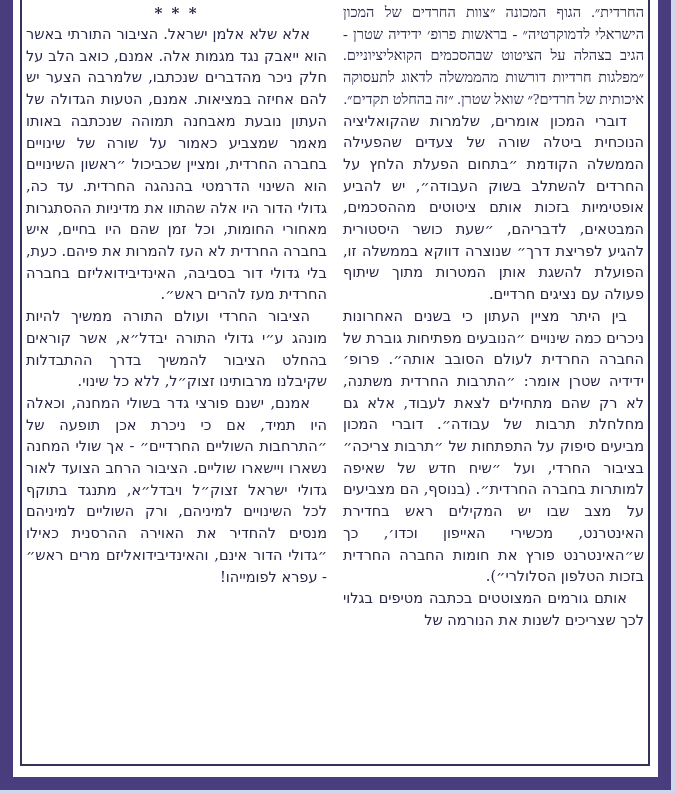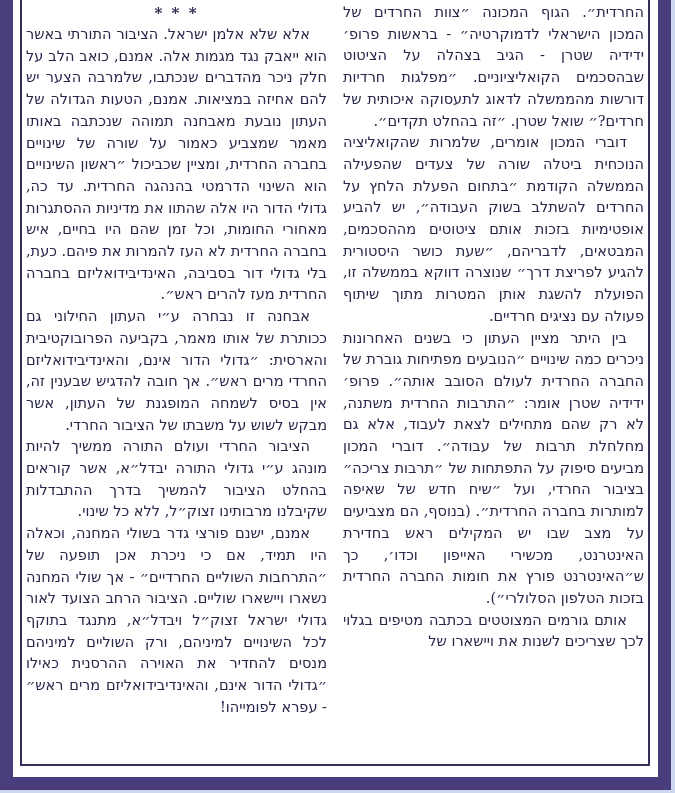--- a/index.html
+++ b/index.html
@@ -35,21 +35,21 @@
     text-align: justify;
     overflow: hidden;
   }
   p.para {
     margin: 0;
     font-size: 14.5px;
     line-height: 21.7px;
     color: #27274a;
     text-indent: 17px;
   }
-  p.para.continued { text-indent: 0; }
+  p.para.continued { text-indent: 0; font-family: Liberation Serif, serif; }
   .stars {
     text-align: center;
     color: #27274a;
     font-weight: bold;
     font-size: 15px;
     line-height: 22px;
     letter-spacing: 2px;
   }
 </style>
 </head>
@@ -57,27 +57,26 @@
 
 <div class="page-frame">
   <div class="paper">
     <div class="textbox">
       <div class="cols">
 
         <div class="col">
           <p class="para continued">החרדית״. הגוף המכונה ״צוות החרדים של המכון הישראלי לדמוקרטיה״ - בראשות פרופ׳ ידידיה שטרן - הגיב בצהלה על הציטוט שבהסכמים הקואליציוניים. ״מפלגות חרדיות דורשות מהממשלה לדאוג לתעסוקה איכותית של חרדים?״ שואל שטרן. ״זה בהחלט תקדים״.</p>
           <p class="para">דוברי המכון אומרים, שלמרות שהקואליציה הנוכחית ביטלה שורה של צעדים שהפעילה הממשלה הקודמת ״בתחום הפעלת הלחץ על החרדים להשתלב בשוק העבודה״, יש להביע אופטימיות בזכות אותם ציטוטים מההסכמים, המבטאים, לדבריהם, ״שעת כושר היסטורית להגיע לפריצת דרך״ שנוצרה דווקא בממשלה זו, הפועלת להשגת אותן המטרות מתוך שיתוף פעולה עם נציגים חרדיים.</p>
           <p class="para">בין היתר מציין העתון כי בשנים האחרונות ניכרים כמה שינויים ״הנובעים מפתיחות גוברת של החברה החרדית לעולם הסובב אותה״. פרופ׳ ידידיה שטרן אומר: ״התרבות החרדית משתנה, לא רק שהם מתחילים לצאת לעבוד, אלא גם מחלחלת תרבות של עבודה״. דוברי המכון מביעים סיפוק על התפתחות של ״תרבות צריכה״ בציבור החרדי, ועל ״שיח חדש של שאיפה למותרות בחברה החרדית״. (בנוסף, הם מצביעים על מצב שבו יש המקילים ראש בחדירת האינטרנט, מכשירי האייפון וכדו׳, כך ש״האינטרנט פורץ את חומות החברה החרדית בזכות הטלפון הסלולרי״).</p>
-          <p class="para">אותם גורמים המצוטטים בכתבה מטיפים בגלוי לכך שצריכים לשנות את ויישארו של</p>
+          <p class="para">אותם גורמים המצוטטים בכתבה מטיפים בגלוי לכך שצריכים לשנות את הנורמה של</p>
         </div>
 
         <div class="col">
           <div class="stars">* * *</div>
           <p class="para">אלא שלא אלמן ישראל. הציבור התורתי באשר הוא ייאבק נגד מגמות אלה. אמנם, כואב הלב על חלק ניכר מהדברים שנכתבו, שלמרבה הצער יש להם אחיזה במציאות. אמנם, הטעות הגדולה של העתון נובעת מאבחנה תמוהה שנכתבה באותו מאמר שמצביע כאמור על שורה של שינויים בחברה החרדית, ומציין שכביכול ״ראשון השינויים הוא השינוי הדרמטי בהנהגה החרדית. עד כה, גדולי הדור היו אלה שהתוו את מדיניות ההסתגרות מאחורי החומות, וכל זמן שהם היו בחיים, איש בחברה החרדית לא העז להמרות את פיהם. כעת, בלי גדולי דור בסביבה, האינדיבידואליזם בחברה החרדית מעז להרים ראש״.</p>
-          <p class="para">אבחנה זו נבחרה ע״י העתון החילוני גם ככותרת של אותו מאמר, בקביעה הפרובוקטיבית והארסית: ״גדולי הדור אינם, והאינדיבידואליזם החרדי מרים ראש״. אך חובה להדגיש שבענין זה, אין בסיס לשמחה המופגנת של העתון, אשר מבקש לשוש על משבתו של הציבור החרדי.</p>
           <p class="para">הציבור החרדי ועולם התורה ממשיך להיות מונהג ע״י גדולי התורה יבדל״א, אשר קוראים בהחלט הציבור להמשיך בדרך ההתבדלות שקיבלנו מרבותינו זצוק״ל, ללא כל שינוי.</p>
           <p class="para">אמנם, ישנם פורצי גדר בשולי המחנה, וכאלה היו תמיד, אם כי ניכרת אכן תופעה של ״התרחבות השוליים החרדיים״ - אך שולי המחנה נשארו ויישארו שוליים. הציבור הרחב הצועד לאור גדולי ישראל זצוק״ל ויבדל״א, מתנגד בתוקף לכל השינויים למיניהם, ורק השוליים למיניהם מנסים להחדיר את האוירה ההרסנית כאילו ״גדולי הדור אינם, והאינדיבידואליזם מרים ראש״ - עפרא לפומייהו!</p>
         </div>
 
       </div>
     </div>
   </div>
 </div>
 
 </body></html>

